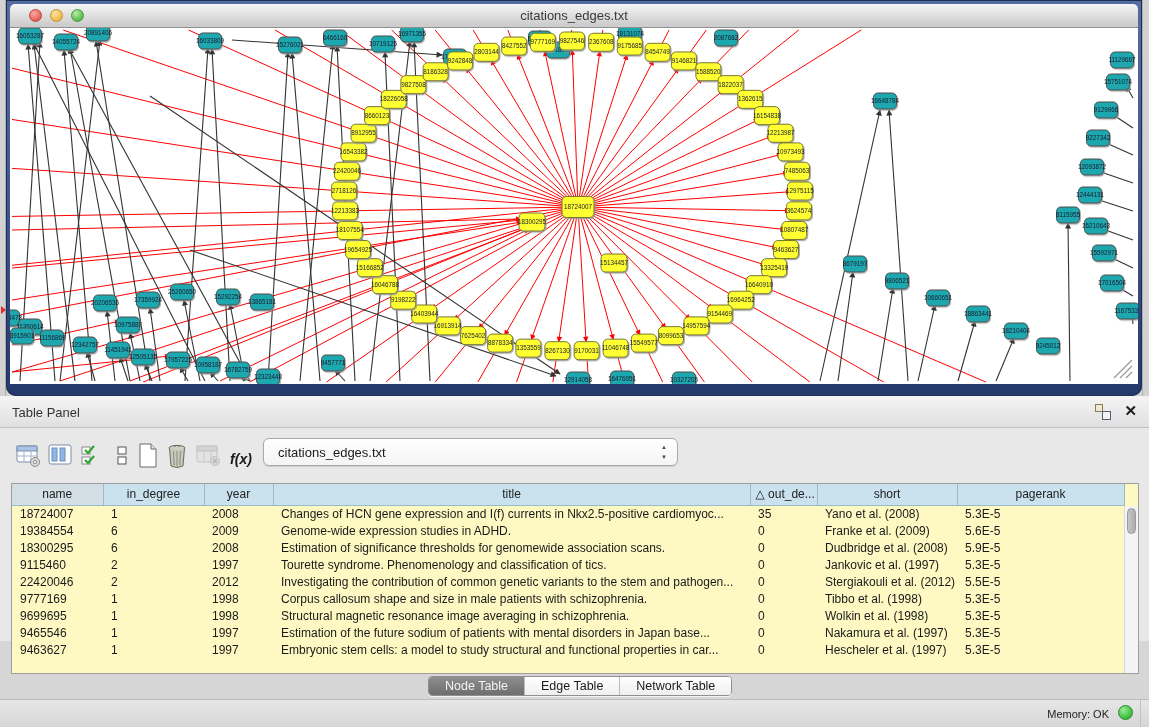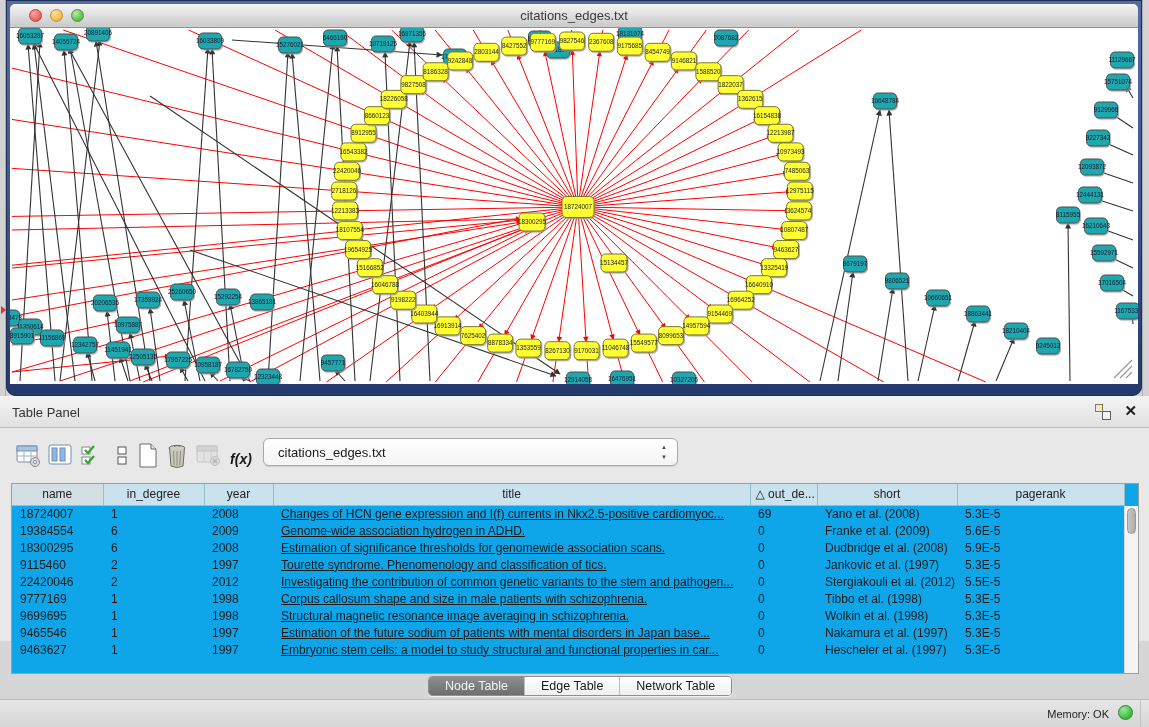--- a/index.html
+++ b/index.html
@@ -39,28 +39,28 @@
 
   .tp-toolbar { position:absolute; left:0; top:33px; width:1149px; height:50px; }
   .tb-btn { position:absolute; top:14px; width:26px; height:26px; background:none; border:none; cursor:pointer; }
   .tb-btn svg { display:block; }
   .fx-label { font-size:14px; font-style:italic; font-weight:bold; color:#1A1A1A; }
   .combo { position:absolute; left:263px; top:9px; width:415px; height:28px; background:linear-gradient(#FFFFFF,#F4F4F4);
     border:1px solid #A9A9A9; border-radius:6px; box-shadow:0 1px 1px rgba(0,0,0,.12); cursor:pointer; }
   .combo .val { position:absolute; left:14px; top:6px; font-size:13px; color:#1A1A1A; }
   .combo .spin { position:absolute; right:10px; top:3px; font-size:6px; color:#4A4A4A; line-height:10px; text-align:center; }
 
-  .tbl-wrap { position:absolute; left:11px; top:87px; width:1128px; height:191px; background:#0ea5e9;
+  .tbl-wrap { position:absolute; left:11px; top:87px; width:1128px; height:191px; background:#fef9c3;
     border:1px solid #9E9E9E; overflow:hidden; }
   table.data { border-collapse:collapse; table-layout:fixed; width:1112px; font-size:12px; color:#1A1A1A; }
   table.data th { height:21px; background:#C9E2EE; border:1px solid #97BCCC; border-top:none;
     font-weight:normal; font-size:12px; color:#222; text-align:center; overflow:hidden; white-space:nowrap; }
   table.data th:first-child { border-left:none; background:#D3DFE4; }
   table.data td { height:17px; padding:0 4px 0 8px; white-space:nowrap; overflow:hidden; }
-  td.c-title { padding-left:6px;text-decoration:underline; }
+  td.c-title { padding-left:6px; }
   td.c-short { padding-left:6px; }
   .vscroll { position:absolute; right:0; top:22px; width:14px; height:168px; background:#F4F4F4; border-left:1px solid #D8D8D8; }
   .vscroll .thumb { position:absolute; left:2px; top:2px; width:9px; height:26px; background:linear-gradient(90deg,#C7C7C7,#ADADAD); border-radius:5px; border:1px solid #9A9A9A; }
 
   .tabs-strip { position:absolute; left:0; top:276px; width:1149px; height:27px; }
   .seg { position:absolute; left:428px; top:4px; height:20px; display:flex; border:1px solid #8F8F8F;
     border-radius:4px; overflow:hidden; background:#FFF; box-shadow:0 1px 0 rgba(255,255,255,.7); }
   .seg button { height:100%; border:none; background:linear-gradient(#FFFFFF,#EFEFEF); font-size:12.5px;
     color:#1A1A1A; padding:0 16px; cursor:pointer; border-left:1px solid #BDBDBD; font-family:"Liberation Sans",sans-serif; }
   .seg button:first-child { border-left:none; }
@@ -777,29 +777,29 @@
             <th>short</th>
             <th>pagerank</th>
           </tr>
         </thead>
       <tbody id="tbl-body">
           <tr>
             <td>18724007</td>
             <td>1</td>
             <td>2008</td>
             <td class="c-title">Changes of HCN gene expression and I(f) currents in Nkx2.5-positive cardiomyoc...</td>
-            <td>69</td>
+            <td>35</td>
             <td class="c-short">Yano et al. (2008)</td>
             <td>5.3E-5</td>
           </tr>
           <tr>
             <td>19384554</td>
             <td>6</td>
             <td>2009</td>
-            <td class="c-title">Genome-wide association hydrogen in ADHD.</td>
+            <td class="c-title">Genome-wide expression studies in ADHD.</td>
             <td>0</td>
             <td class="c-short">Franke et al. (2009)</td>
             <td>5.6E-5</td>
           </tr>
           <tr>
             <td>18300295</td>
             <td>6</td>
             <td>2008</td>
             <td class="c-title">Estimation of significance thresholds for genomewide association scans.</td>
             <td>0</td>

